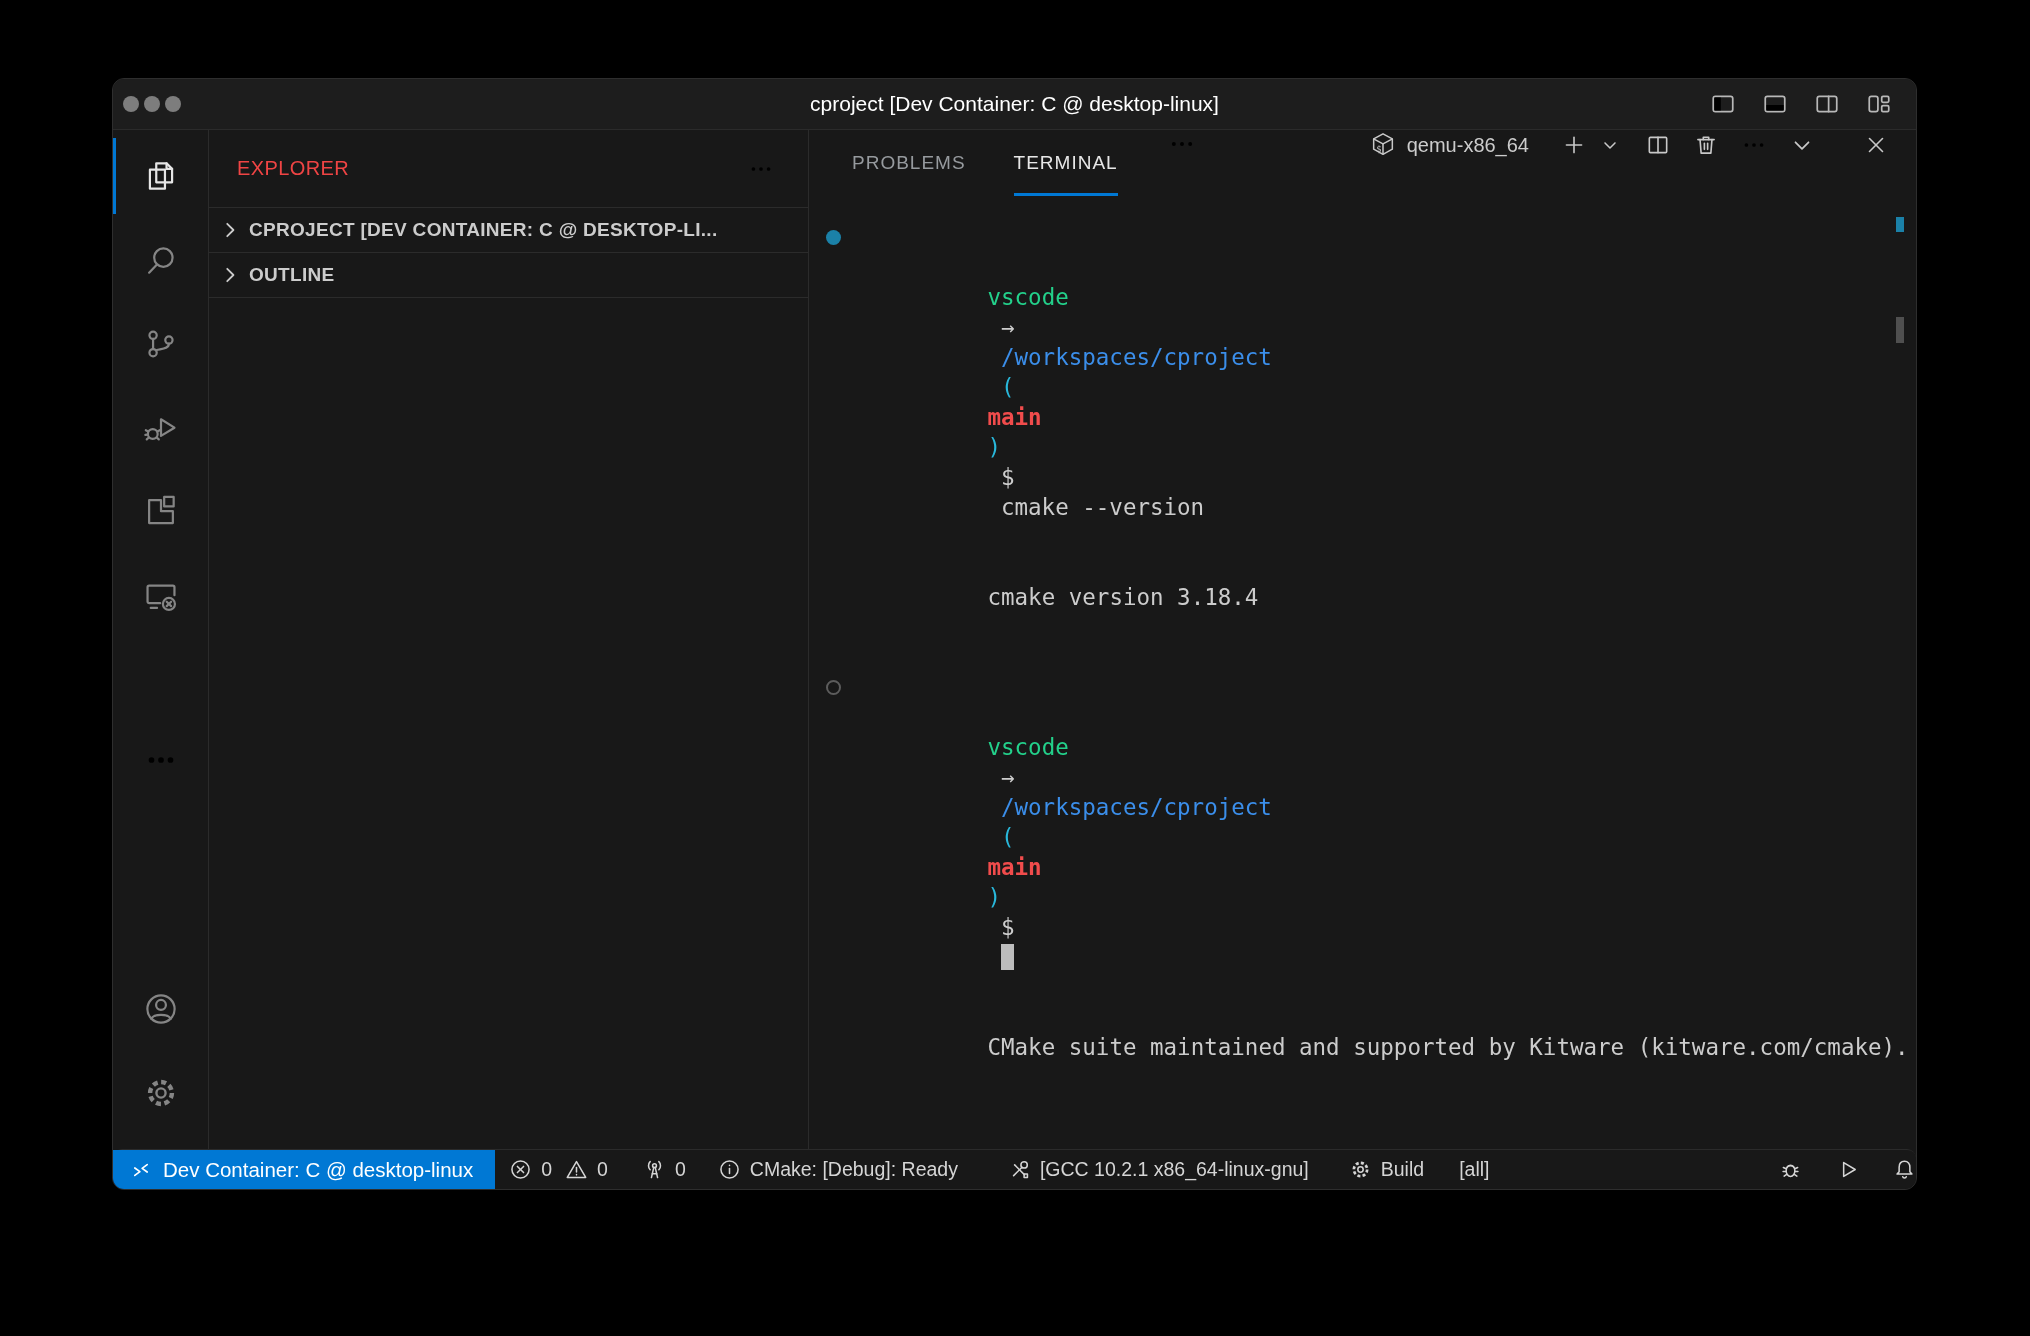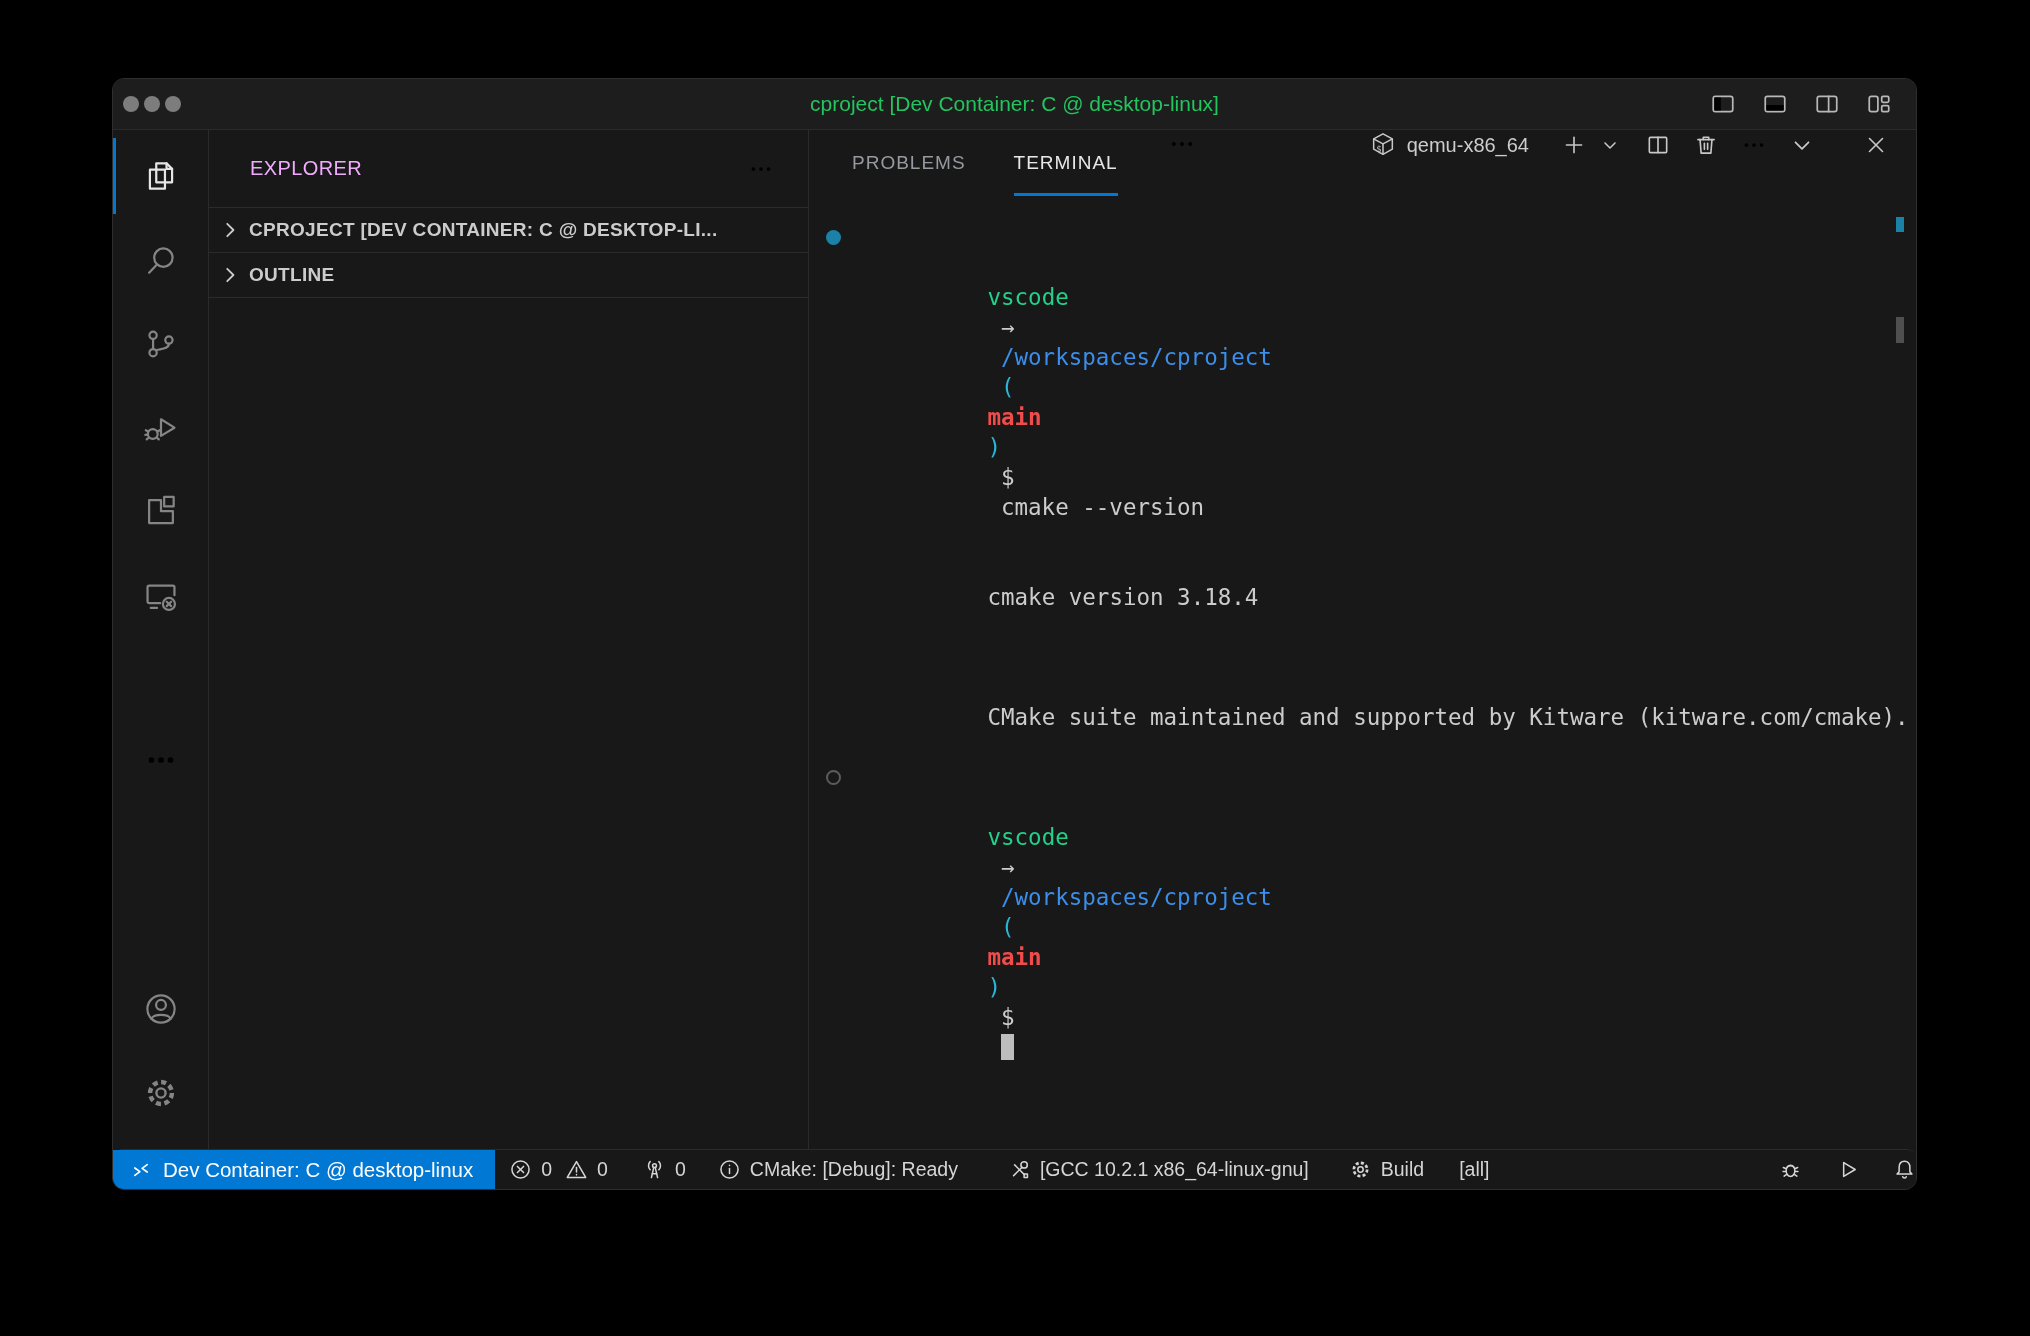--- a/index.html
+++ b/index.html
@@ -19,39 +19,39 @@
     background:var(--bg);border:1px solid #2e2e2e;border-radius:12px;
     overflow:hidden;display:flex;flex-direction:column;box-sizing:border-box;
   }
   
   .titlebar{
     height:50px;flex:0 0 50px;background:#1d1d1d;border-bottom:1px solid var(--border);
     position:relative;display:flex;align-items:center;justify-content:center;
   }
   .traffic{position:absolute;left:10px;top:0;height:100%;display:flex;align-items:center;gap:5px;}
   .traffic span{width:16px;height:16px;border-radius:50%;background:#7d7d7d;display:block;}
-  .win-title{color:#22c55e;font-size:21px;}
+  .win-title{color:#ffffff;font-size:21px;}
   .layout-actions{position:absolute;right:24px;top:0;height:100%;display:flex;align-items:center;gap:26px;}
   .layout-actions .ibtn{width:26px;height:26px;display:flex;align-items:center;justify-content:center;cursor:pointer;}
   
   .main{flex:1;display:flex;min-height:0;}
   .activitybar{
     width:96px;flex:0 0 96px;border-right:1px solid var(--border);
     display:flex;flex-direction:column;align-items:center;padding-top:4px;padding-bottom:14px;box-sizing:border-box;
   }
   .act-item{width:96px;height:84px;display:flex;align-items:center;justify-content:center;position:relative;cursor:pointer;}
   .act-item.active::before{content:"";position:absolute;left:0;top:4px;bottom:4px;width:3px;background:var(--accent);}
   .act-item svg{stroke:#858585;}
   .act-item.active svg{stroke:#e6e6e6;}
   .act-item.gap-before{margin-top:80px;}
   .act-spacer{flex:1;}
   
   .sidebar{width:600px;flex:0 0 600px;border-right:1px solid var(--border);display:flex;flex-direction:column;box-sizing:border-box;}
   .sidebar-header{height:77px;flex:0 0 77px;display:flex;align-items:center;justify-content:space-between;padding:0 34px 0 28px;}
-  .sidebar-title{color:#f0abfc;font-size:20px;letter-spacing:.4px;margin-left:13px;}
+  .sidebar-title{color:#ef4444;font-size:20px;letter-spacing:.4px;}
   .side-section{
     height:44px;flex:0 0 44px;border-top:1px solid var(--border);
     display:flex;align-items:center;gap:8px;padding-left:10px;cursor:pointer;
   }
   .side-section:last-of-type{border-bottom:1px solid var(--border);gap:8px;}
   .side-section .label{color:#cccccc;font-size:19px;font-weight:700;letter-spacing:.3px;white-space:nowrap;}
   .chev{flex:0 0 auto;display:flex;align-items:center;}
   
   .panel{flex:1;display:flex;flex-direction:column;min-width:0;position:relative;}
   .panel-header{height:66px;flex:0 0 66px;display:flex;align-items:flex-start;padding:0 25px 0 43px;}
@@ -317,32 +317,32 @@
           <span class="seg c-branch">main</span>
           <span class="seg c-paren">)</span>
           <span class="seg sp">$</span>
           <span class="seg sp">cmake --version</span>
         </div>
         <div class="tline">
           <span class="seg">cmake version 3.18.4</span>
         </div>
         <div class="tline">&nbsp;</div>
         <div class="tline">
-          <span class="seg">CMake suite maintained and supported by Kitware (kitware.com/cmake).</span>
-        </div>
-        <div class="tline">
           <span class="deco pending"></span>
           <span class="seg c-user">vscode</span>
           <span class="seg sp">→</span>
           <span class="seg sp c-path">/workspaces/cproject</span>
           <span class="seg sp c-paren">(</span>
           <span class="seg c-branch">main</span>
           <span class="seg c-paren">)</span>
           <span class="seg sp">$</span>
           <span class="cursor"></span>
+        </div>
+        <div class="tline">
+          <span class="seg">CMake suite maintained and supported by Kitware (kitware.com/cmake).</span>
         </div>
         <span class="ov-mark"></span>
         <span class="scroll-thumb"></span>
       </div>
     </div>
   </div>
 
   <div class="statusbar">
     <div class="remote-badge">
       <svg width="20" height="18" viewBox="0 0 16 16" stroke-width="1.5">

